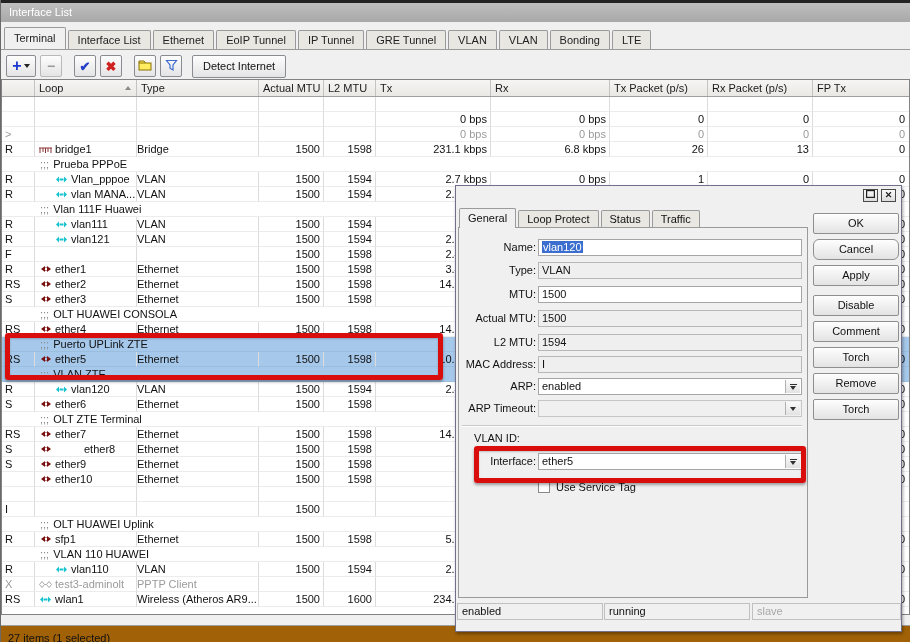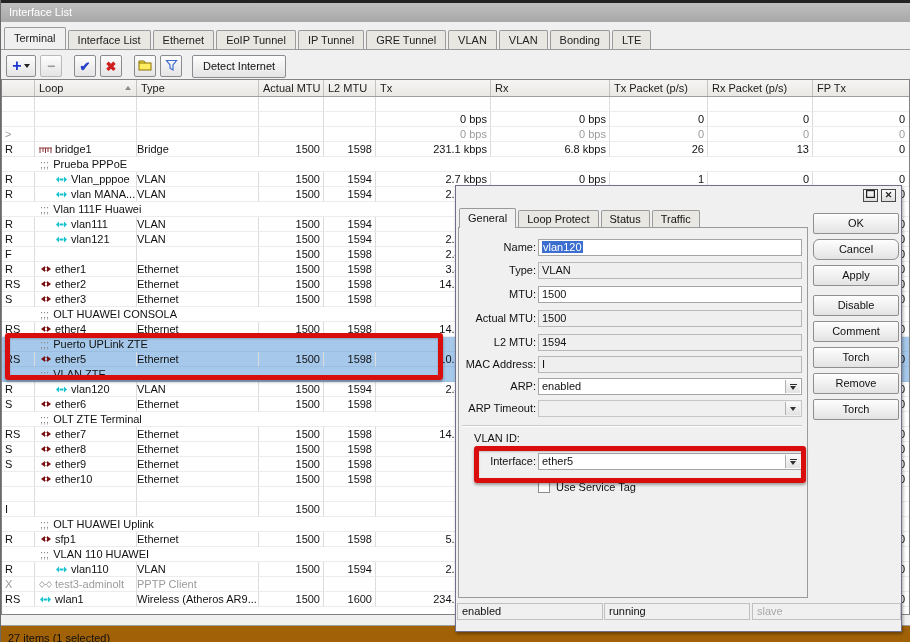--- a/index.html
+++ b/index.html
@@ -528,21 +528,21 @@
           <div class="cell num" style="left: 257px; width: 65px;">1500</div>
           <div class="cell num" style="left: 322px; width: 52px;">1598</div>
           <div class="cell num" style="left: 374px; width: 115px;">14.3 kbps</div>
           <div class="cell num" style="left: 489px; width: 119px;">0 bps</div>
           <div class="cell num" style="left: 608px; width: 98px;">2</div>
           <div class="cell num" style="left: 706px; width: 105px;">0</div>
           <div class="cell num" style="left: 811px; width: 129px; padding-right: 15px;">0 bps</div>
         </div>
         <div class="row">
           <div class="cell flagtxt" style="left: 0px; width: 33px;">S</div>
-          <div class="cell namecell" style="left: 33px; width: 102px;">
+          <div class="cell namecell" style="left: 33px; width: 102px; gap: 29px;">
             <span class="icon">
               <svg width="12" height="8">
                 <path d="M5 1 L1 4 L5 7 Z" fill="#7a1010"></path>
                 <path d="M7 1 L11 4 L7 7 Z" fill="#7a1010"></path>
                 <rect x="5.5" y="2" width="1" height="1" fill="#7a1010"></rect>
                 <rect x="5.5" y="5" width="1" height="1" fill="#7a1010"></rect>
               </svg>
             </span>
             <span>ether8</span>
           </div>

